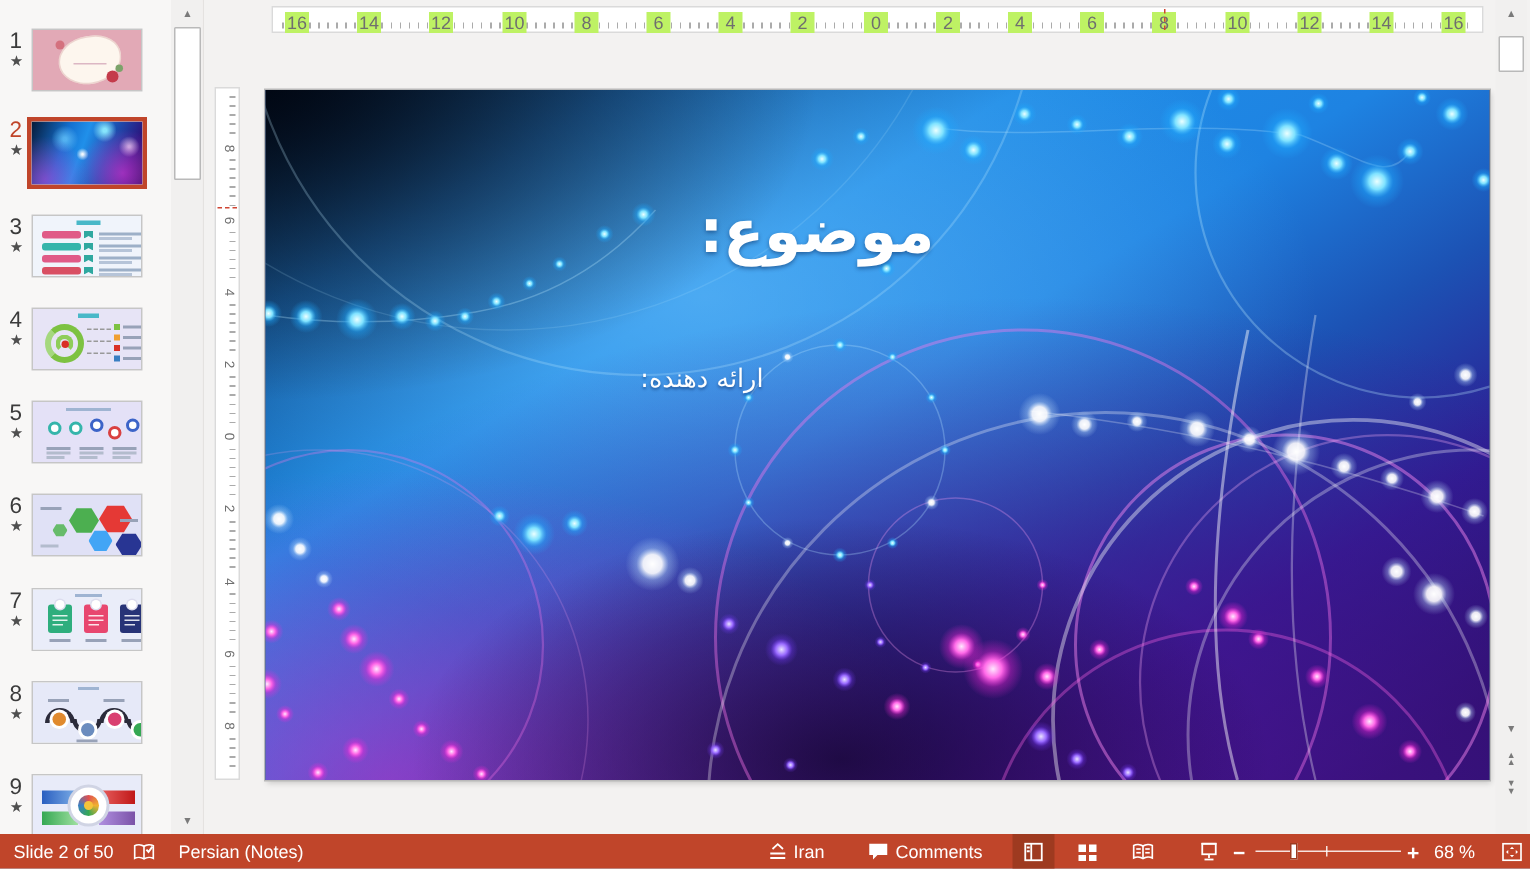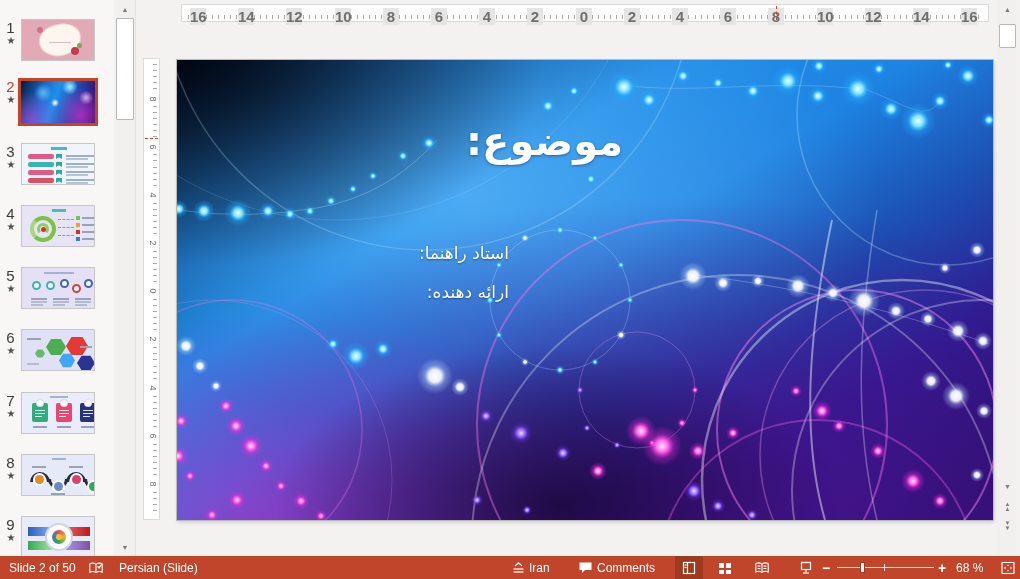--- a/index.html
+++ b/index.html
@@ -18,33 +18,33 @@
   
   .scrollbar { position:absolute; background:#f1f0ef; }
   .sb-btn-sq { position:absolute; width:100%; height:16px; display:flex; align-items:center; justify-content:center; font-size:7px; color:#7a7a7a; background:#f1f0ef; cursor:pointer; }
   .sb-thumb { position:absolute; left:2px; right:2px; background:#ffffff; border:1px solid #b9b9b9; border-radius:1px; }
   .dbl { display:flex; flex-direction:column; line-height:5px; font-size:6px; }
 
   
   #h-ruler { position:absolute; left:181px; top:4px; width:808px; height:18px; background:#fff; border:1px solid #dadada; }
   .hticks { position:absolute; bottom:2px; height:4px; left:6px; right:6px;
             background:repeating-linear-gradient(to right,#ababab 0 1px,transparent 1px 6.03px); }
-  .hlab { position:absolute; top:2.5px; font-size:15px; color:#6f6f6f; width:16px; text-align:center; background:#e5e5e5;font-weight:bold; }
+  .hlab { position:absolute; top:2.5px; font-size:12px; color:#6f6f6f; width:16px; text-align:center; background:#bef264; }
   .hmark { position:absolute; left:594px; top:1px; bottom:1px; width:0; border-left:1px dashed #cf4533; }
 
   #v-ruler { position:absolute; left:143px; top:58px; width:17px; height:462px; background:#fff; border:1px solid #dadada; }
   .vticks { position:absolute; right:2px; width:4px; top:5px; bottom:5px;
             background:repeating-linear-gradient(to bottom,#ababab 0 1px,transparent 1px 6.03px); }
   .vlab { position:absolute; left:1px; font-size:9px; color:#6f6f6f; width:14px; height:12px; text-align:center; background:#fff; transform:rotate(90deg); }
   .vmark { position:absolute; top:79px; left:1px; right:1px; height:0; border-top:1px dashed #cf4533; }
 
   
   #slide { position:absolute; left:177px; top:60px; width:816px; height:460px; background:#0a2a66; box-shadow:0 0 0 1px #b9b9b9, 1px 2px 4px rgba(0,0,0,.18); }
   #slide svg { position:absolute; left:0; top:0; }
-  .slide-title { position:absolute; top:58px; right:370px; direction:rtl; color:#fff; font-family:"DejaVu Sans", sans-serif; font-size:40px; font-weight:bold; text-shadow:0 1px 3px rgba(0,25,70,.45); white-space:nowrap; }
+  .slide-title { position:absolute; top:72px; right:370px; direction:rtl; color:#fff; font-family:"DejaVu Sans", sans-serif; font-size:40px; font-weight:bold; text-shadow:0 1px 3px rgba(0,25,70,.45); white-space:nowrap; }
   .slide-body  { position:absolute; top:174px; right:484px; direction:rtl; text-align:right; color:#fff; font-family:"DejaVu Sans", sans-serif; font-size:17px; line-height:39px; text-shadow:0 1px 2px rgba(0,25,70,.45); white-space:nowrap; }
 
   
   #r-scroll { position:absolute; left:997px; top:0; width:21px; height:556px; background:#f1f0ef; }
 
   
   #status { position:absolute; left:0; top:556px; width:1020px; height:23px; background:#C0452A; color:#fff; font-size:12px; }
   .sbi { position:absolute; top:0; height:23px; display:flex; align-items:center; justify-content:center; }
   .view-btn { width:28px; cursor:pointer; }
   .view-btn.active { background:#9e3a20; }
@@ -476,21 +476,20 @@
         <circle cx="800" cy="190" r="8" fill="url(#gW)"></circle>
       <circle cx="517" cy="431" r="10" fill="url(#gV)"></circle>
         <circle cx="541" cy="446" r="7" fill="url(#gV)"></circle>
         <circle cx="575" cy="455" r="6" fill="url(#gV)"></circle>
         <circle cx="300" cy="440" r="6" fill="url(#gV)"></circle>
         <circle cx="350" cy="450" r="5" fill="url(#gV)"></circle>
     </g>
   </svg>
   <div class="slide-title">موضوع:</div>
   <div class="slide-body">
-    <div>استاد راهنما:</div>
     <div>ارائه دهنده:</div>
   </div>
 </div>
 
 <div id="r-scroll">
   <div class="sb-btn-sq" style="top:1px">
       <span>▲</span>
     </div>
   <div class="sb-thumb" style="top:24px;height:24px"></div>
   <div class="sb-btn-sq" style="top:478px">
@@ -508,21 +507,21 @@
 
 <div id="status">
   <div class="sbi" style="left:9px">Slide 2 of 50</div>
   <div class="sbi" style="left:88px">
     <svg class="ic" width="16" height="16" viewBox="0 0 16 16" fill="none" stroke="#fff" stroke-width="1.1">
       <path d="M8 4.2 C6.2 3 3.4 3 1.8 3.8 V12.2 C3.4 11.4 6.2 11.4 8 12.6 C9.8 11.4 12.6 11.4 14.2 12.2 V3.8 C12.6 3 9.8 3 8 4.2 Z"></path>
       <line x1="8" y1="4.2" x2="8" y2="12.6"></line>
       <polyline points="9.6,6.4 11,8 13.6,4.4" stroke-width="1.3"></polyline>
     </svg>
   </div>
-  <div class="sbi" style="left:119px">Persian (Slide)</div>
+  <div class="sbi" style="left:119px">Persian (Notes)</div>
 
   <div class="sbi" style="left:511px">
     <svg class="ic" width="15" height="15" viewBox="0 0 15 15" fill="none" stroke="#fff" stroke-width="1.2">
       <polyline points="4,6 7.5,2.8 11,6"></polyline>
         <line x1="2.5" y1="9" x2="12.5" y2="9"></line>
         <line x1="2.5" y1="12" x2="12.5" y2="12"></line>
     </svg>
   </div>
   <div class="sbi" style="left:529px">Iran</div>
 

